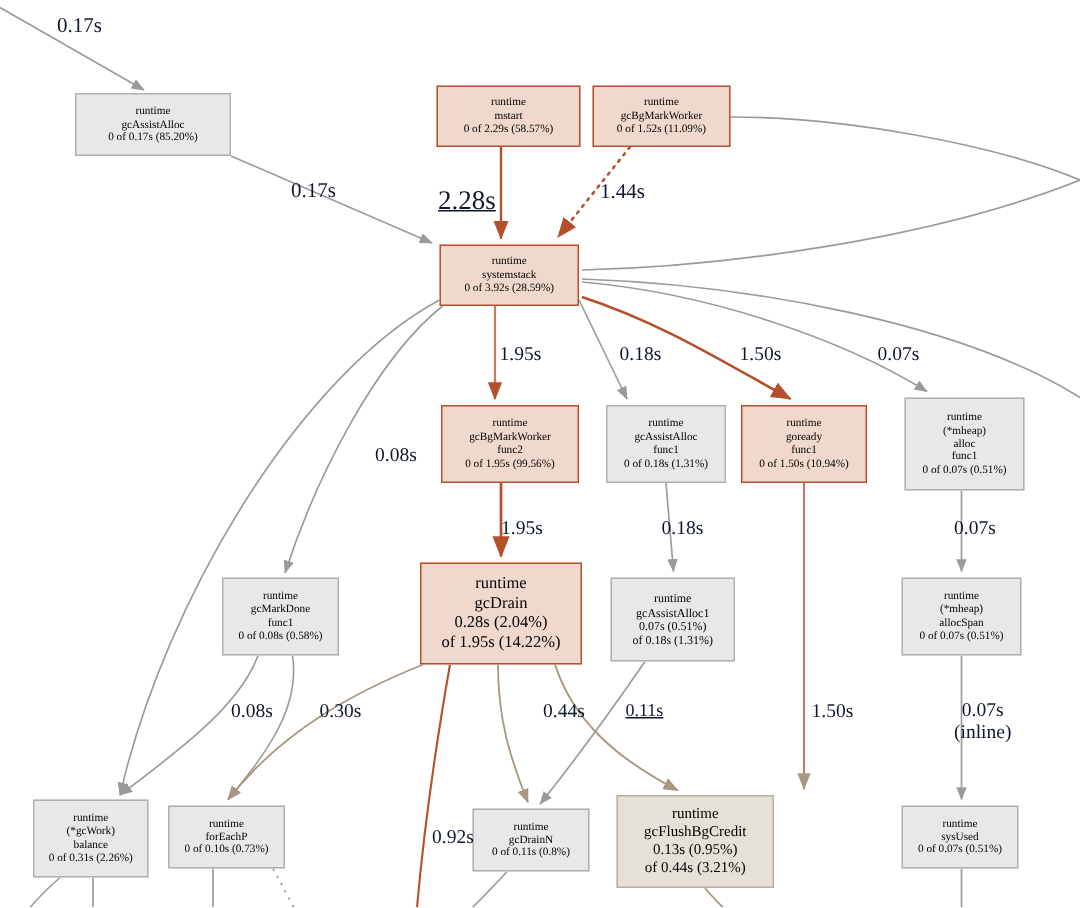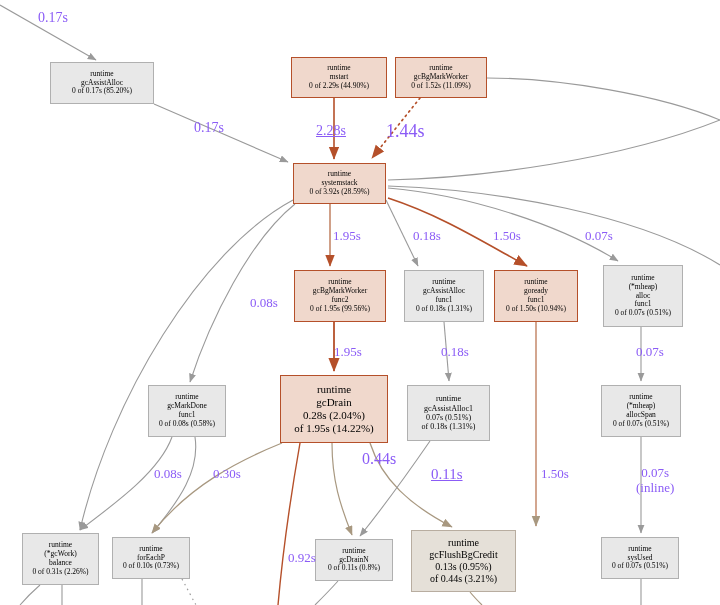--- a/index.html
+++ b/index.html
@@ -42,21 +42,21 @@
     border-color: #b5502a;
     background: #f0d8cc;
   }
   .node.warm {
     border-color: #b8ada0;
     background: #e5e0d8;
   }
   .edge-label {
     position: absolute;
     white-space: nowrap;
-    color: #8b5cf6;
+    color: #0f172a;
     font-family: "Liberation Serif", "DejaVu Serif", serif;
     text-align: center;
   }
   .edge-label.two-line { line-height: 1.15; }
 </style>
 </head>
 <body>
 
 <div id="canvas">
 
@@ -133,21 +133,21 @@
 
   <div id="nodes-layer">
       <div class="node" style="left: 50px; top: 62px; width: 104px; height: 42px; font-size: 7.5px;">
         <span class="ln">runtime</span>
         <span class="ln">gcAssistAlloc</span>
         <span class="ln">0 of 0.17s (85.20%)</span>
       </div>
       <div class="node hot" style="left: 291px; top: 57px; width: 96px; height: 41px; font-size: 7.5px;">
         <span class="ln">runtime</span>
         <span class="ln">mstart</span>
-        <span class="ln">0 of 2.29s (44.90%)</span>
+        <span class="ln">0 of 2.29s (58.57%)</span>
       </div>
       <div class="node hot" style="left: 395px; top: 57px; width: 92px; height: 41px; font-size: 7.5px;">
         <span class="ln">runtime</span>
         <span class="ln">gcBgMarkWorker</span>
         <span class="ln">0 of 1.52s (11.09%)</span>
       </div>
       <div class="node hot" style="left: 293px; top: 163px; width: 93px; height: 41px; font-size: 7.5px;">
         <span class="ln">runtime</span>
         <span class="ln">systemstack</span>
         <span class="ln">0 of 3.92s (28.59%)</span>
@@ -226,34 +226,34 @@
       <div class="node" style="left: 601px; top: 537px; width: 78px; height: 42px; font-size: 7.5px;">
         <span class="ln">runtime</span>
         <span class="ln">sysUsed</span>
         <span class="ln">0 of 0.07s (0.51%)</span>
       </div>
     </div>
 
   <div id="labels-layer">
       <div class="edge-label" style="left: 38px; top: 10px; font-size: 14px;">0.17s</div>
       <div class="edge-label" style="left: 194px; top: 120px; font-size: 14px;">0.17s</div>
-      <div class="edge-label" style="left: 316px; top: 123px; font-size: 14px; text-decoration: underline;">2.28s</div>
-      <div class="edge-label" style="left: 386px; top: 121px; font-size: 18px;">1.44s</div>
+      <div class="edge-label" style="left: 292px; top: 123px; font-size: 18px; text-decoration: underline;">2.28s</div>
+      <div class="edge-label" style="left: 400px; top: 121px; font-size: 14px;">1.44s</div>
       <div class="edge-label" style="left: 333px; top: 228px; font-size: 13px;">1.95s</div>
       <div class="edge-label" style="left: 413px; top: 228px; font-size: 13px;">0.18s</div>
       <div class="edge-label" style="left: 493px; top: 228px; font-size: 13px;">1.50s</div>
       <div class="edge-label" style="left: 585px; top: 228px; font-size: 13px;">0.07s</div>
       <div class="edge-label" style="left: 250px; top: 295px; font-size: 13px;">0.08s</div>
       <div class="edge-label" style="left: 334px; top: 344px; font-size: 13px;">1.95s</div>
       <div class="edge-label" style="left: 441px; top: 344px; font-size: 13px;">0.18s</div>
       <div class="edge-label" style="left: 636px; top: 344px; font-size: 13px;">0.07s</div>
       <div class="edge-label" style="left: 154px; top: 466px; font-size: 13px;">0.08s</div>
       <div class="edge-label" style="left: 213px; top: 466px; font-size: 13px;">0.30s</div>
-      <div class="edge-label" style="left: 362px; top: 450px; font-size: 16px;">0.44s</div>
-      <div class="edge-label" style="left: 431px; top: 466px; font-size: 15px; text-decoration: underline;">0.11s</div>
+      <div class="edge-label" style="left: 362px; top: 466px; font-size: 13px;">0.44s</div>
+      <div class="edge-label" style="left: 417px; top: 466px; font-size: 12px; text-decoration: underline;">0.11s</div>
       <div class="edge-label" style="left: 541px; top: 466px; font-size: 13px;">1.50s</div>
       <div class="edge-label two-line" style="left: 636px; top: 466px; font-size: 13px;">
         <div>0.07s</div>
         <div>(inline)</div>
       </div>
       <div class="edge-label" style="left: 288px; top: 550px; font-size: 13px;">0.92s</div>
     </div>
 
 </div>
 

